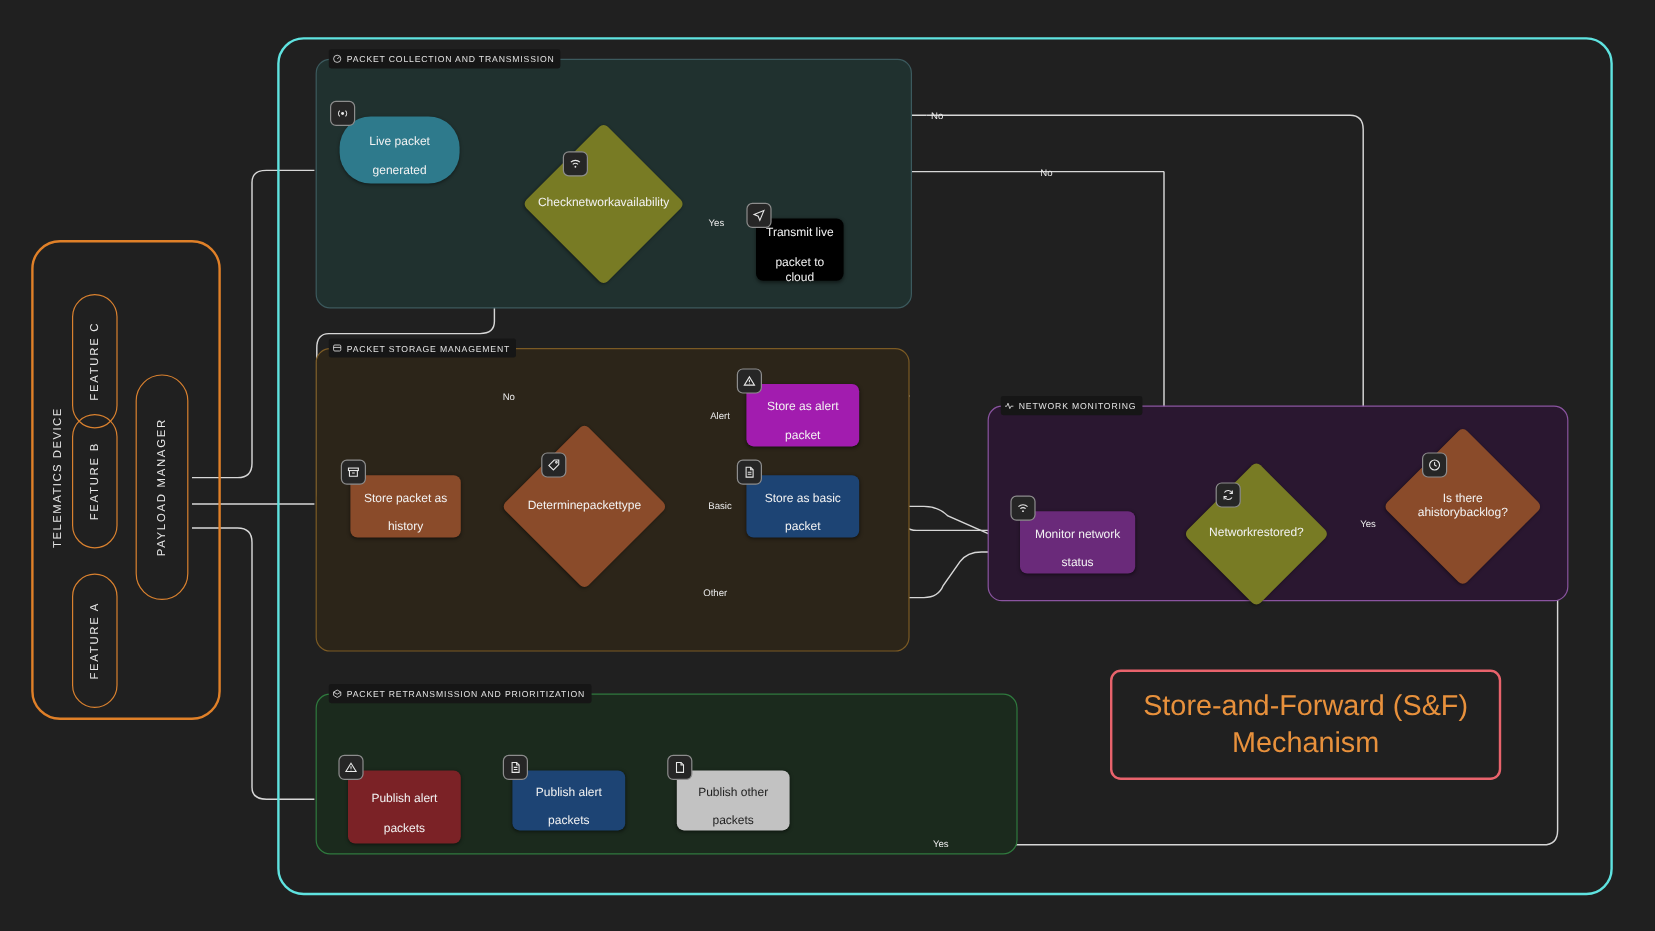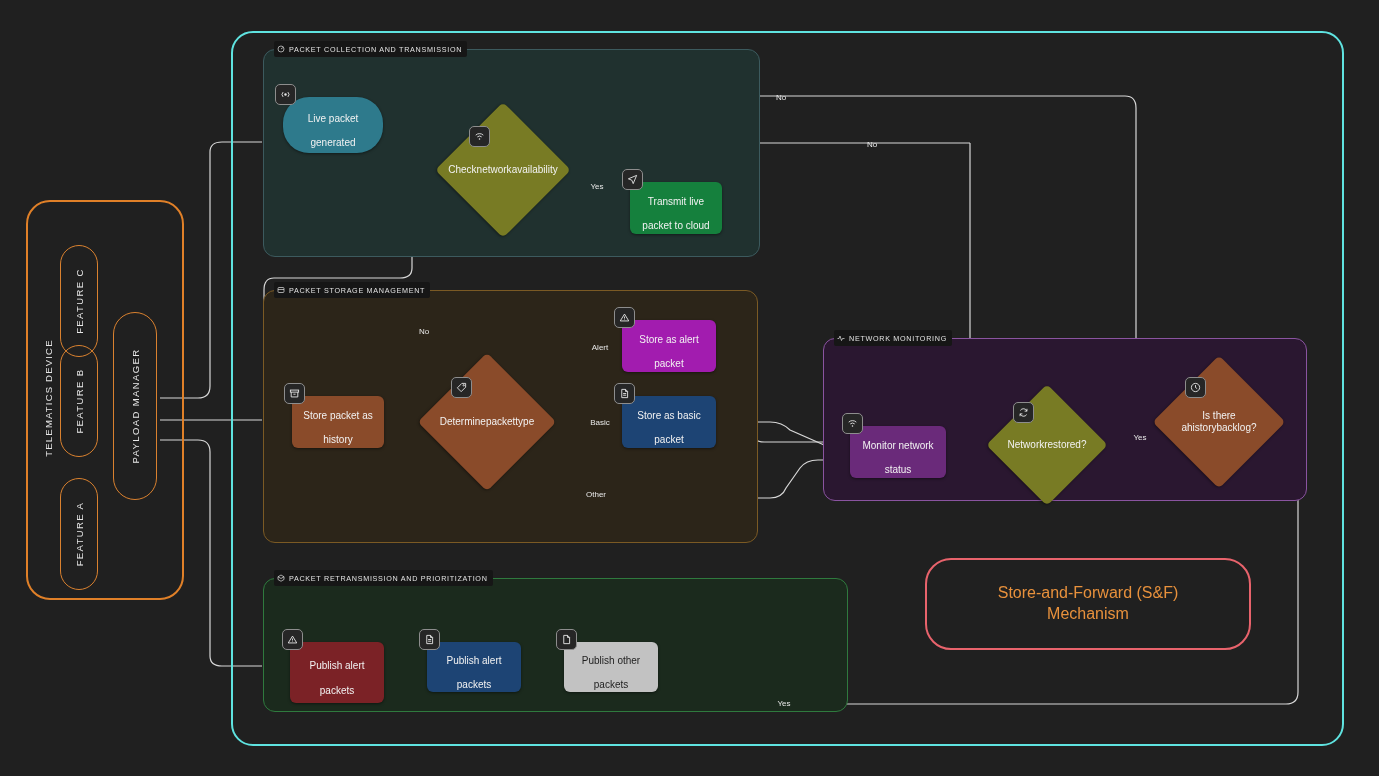--- a/index.html
+++ b/index.html
@@ -79,23 +79,23 @@
   }
   .diamond .dtext{
     position:absolute;inset:0;display:flex;align-items:center;justify-content:center;
     text-align:center;font-size:10px;line-height:1.25;color:#f2f2f2;
   }
   .diamond .node-icon{left:2px;top:-2px;}
 
   
   #title-callout{
     left:925px;top:558px;width:326px;height:92px;
-    border:2.5px solid #e8636c;border-radius:26px;background:transparent;
+    border:2.5px solid #e8636c;border-radius:9px;background:transparent;
     display:flex;align-items:center;justify-content:center;text-align:center;
-    color:#e8913c;font-size:16px;line-height:1.3;
+    color:#e8913c;font-size:24px;line-height:1.3;
   }
 
   
   #edges{position:absolute;left:0;top:0;width:1379px;height:776px;pointer-events:none;}
   #edges path{fill:none;stroke:#d7d7d7;stroke-width:1.2px;}
   .edge-label{
     position:absolute;font-size:8px;color:#e9e9e9;white-space:nowrap;
     transform:translate(-50%,-50%);
   }
 </style>
@@ -237,21 +237,21 @@
     </div>
     <span class="node-icon" style="left:14px;top:4px;">
       <svg viewBox="0 0 16 16" fill="none" stroke="#e8e8e8" stroke-width="1.3">
         <path d="M2.5 6 a8 8 0 0 1 11 0"></path>
           <path d="M4.8 8.6 a5 5 0 0 1 6.4 0"></path>
           <circle cx="8" cy="11.6" r="1.1" fill="#e8e8e8" stroke="none"></circle>
       </svg>
     </span>
   </div>
 
-  <div class="node" style="left:630px;top:182px;width:92px;height:52px;background:#15803d;">
+  <div class="node" style="left:630px;top:182px;width:73px;height:52px;background:#000000;">
     <span class="node-icon">
       <svg viewBox="0 0 16 16" fill="none" stroke="#e8e8e8" stroke-width="1.3">
         <path d="M14 2 L2 7 L7 9 L9 14 Z"></path>
       </svg>
     </span>
     <span>
         <span class="lbl">Transmit live</span>
         <span class="lbl">packet to cloud</span>
       </span>
   </div>

